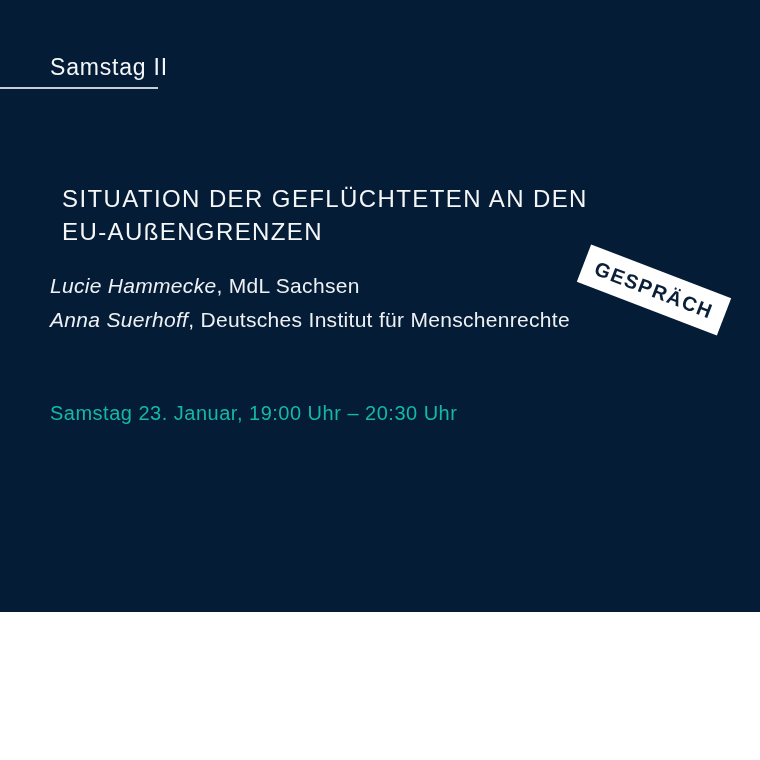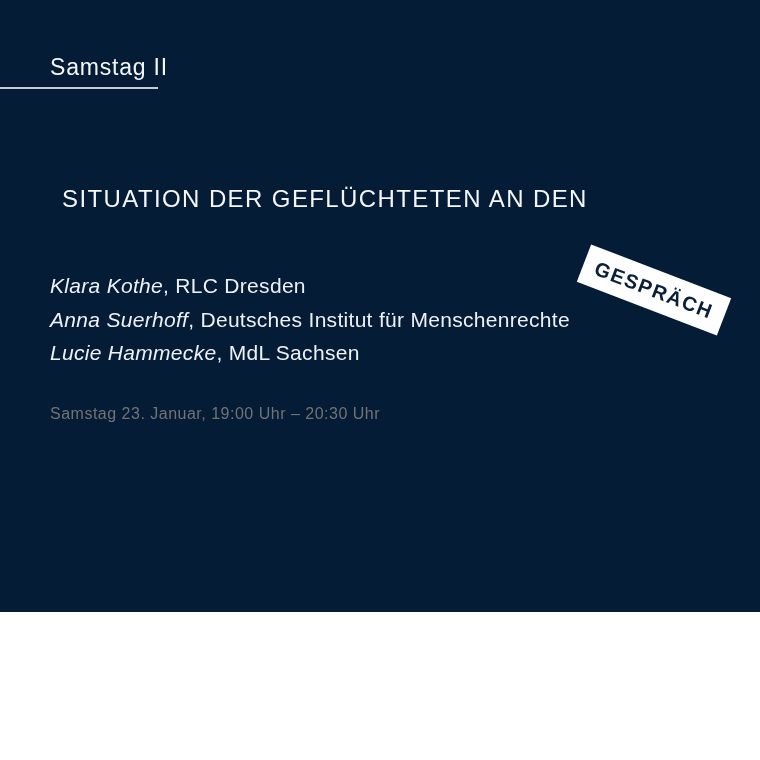--- a/index.html
+++ b/index.html
@@ -61,24 +61,24 @@
     letter-spacing: 0.3px;
     color: #eef1f4;
   }
   .speaker em {
     font-style: italic;
   }
   .schedule {
     position: absolute;
     left: 50px;
     top: 397px;
-    font-size: 16px;
+    font-size: 20px;
     line-height: 33.5px;
     letter-spacing: 0.5px;
-    color: #737373;
+    color: #14b8a6;
   }
   .badge {
     position: absolute;
     left: 579px;
     top: 270px;
     width: 150px;
     height: 40px;
     background: #ffffff;
     transform: rotate(21deg);
     display: flex;
@@ -104,26 +104,26 @@
 
 <div class="poster">
 
   <div class="main">
 
     <div class="tag">Samstag II</div>
     <div class="tag-underline"></div>
 
     <h1 class="title">
       <span>SITUATION DER GEFLÜCHTETEN AN DEN</span><br>
+      <span>EU-AUßENGRENZEN</span>
     </h1>
 
     <div class="speakers">
-      <div class="speaker"><em>Klara Kothe</em><span>, RLC Dresden</span></div>
+      <div class="speaker"><em>Lucie Hammecke</em><span>, MdL Sachsen</span></div>
       <div class="speaker"><em>Anna Suerhoff</em><span>, Deutsches Institut für Menschenrechte</span></div>
-      <div class="speaker"><em>Lucie Hammecke</em><span>, MdL Sachsen</span></div>
     </div>
 
     <div class="schedule">
       <div>Samstag 23. Januar,  19:00 Uhr – 20:30 Uhr</div>
     </div>
 
     <div class="badge">GESPRÄCH</div>
   </div>
 
   <div class="footer">

